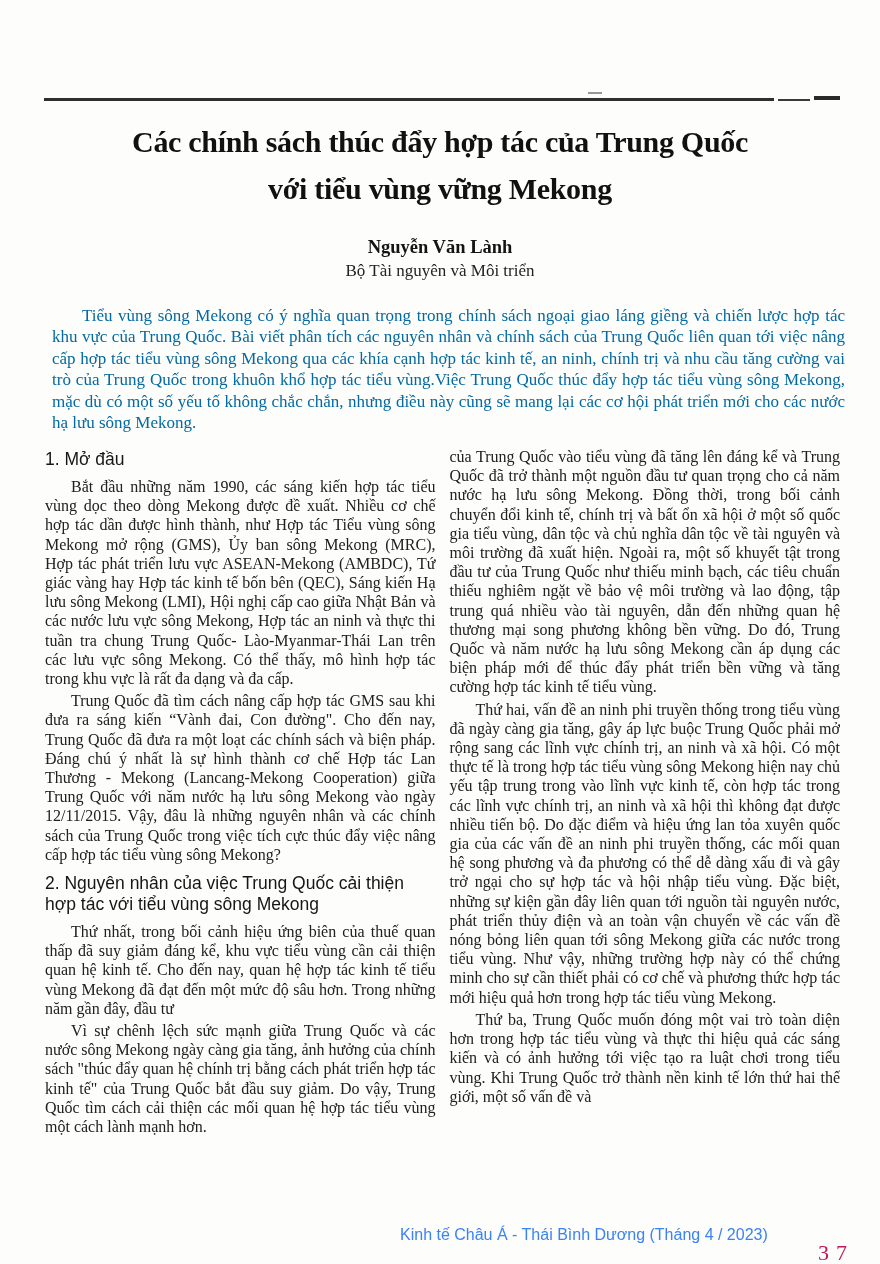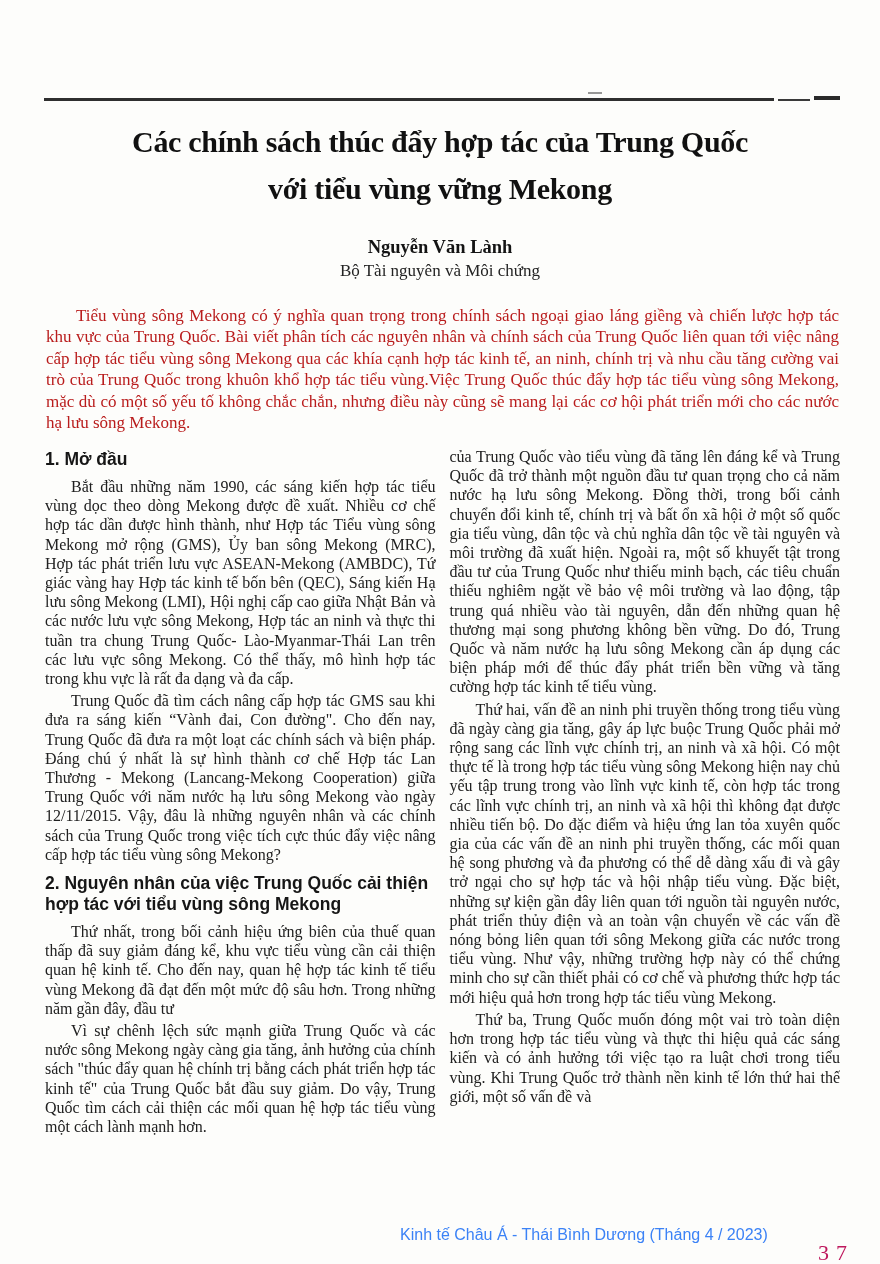--- a/index.html
+++ b/index.html
@@ -20,34 +20,34 @@
   }
   .author{
     position:absolute;top:237px;left:0;width:100%;
     text-align:center;font-weight:700;font-size:18.5px;color:#141414;
   }
   .affiliation{
     position:absolute;top:261px;left:0;width:100%;
     text-align:center;font-size:17px;color:#232323;
   }
   .abstract{
-    position:absolute;top:305px;left:46px;width:793px;margin:0;
+    position:absolute;top:305px;left:52px;width:793px;margin:0;
     text-align:justify;text-indent:30px;
-    font-size:17px;line-height:21.4px;color:#b91c1c;
+    font-size:17px;line-height:21.4px;color:#0369a1;
   }
   .columns{
     position:absolute;top:447px;left:45px;width:795px;height:768px;
     display:flex;gap:14px;overflow:hidden;
   }
   .col{flex:1;text-align:justify;font-size:16px;line-height:19.2px;color:#202020;}
   .col p{margin:0 0 3px 0;text-indent:26px;}
   .col p.no-indent{text-indent:0;}
   .sec-heading{
     font-family:"Liberation Sans", sans-serif;
-    font-size:17.5px;line-height:21px;font-weight:700;
+    font-size:17.5px;line-height:21px;font-weight:400;
     margin:2px 0 7px 0;text-align:left;color:#161616;
   }
   .sec-heading.second{margin-top:9px;}
 
   .footer-journal{
     position:absolute;top:1226px;left:400px;
     font-family:"Liberation Sans", sans-serif;
     font-size:16px;color:#3b82f6;
   }
   .footer-pagenum{
@@ -64,21 +64,21 @@
     <span class="rule-main"></span>
     <span class="rule-thin"></span>
     <span class="rule-dash"></span>
     <span class="speck"></span>
   </div>
 
   <h1 class="title"><span>Các chính sách thúc đẩy hợp tác của Trung Quốc</span><br><span>với tiểu vùng vững Mekong</span></h1>
 
   <div class="author">Nguyễn Văn Lành</div>
 
-  <div class="affiliation">Bộ Tài nguyên và Môi chứng</div>
+  <div class="affiliation">Bộ Tài nguyên và Môi triển</div>
 
   <p class="abstract">Tiểu vùng sông Mekong có ý nghĩa quan trọng trong chính sách ngoại giao láng giềng và chiến lược hợp tác khu vực của Trung Quốc. Bài viết phân tích các nguyên nhân và chính sách của Trung Quốc liên quan tới việc nâng cấp hợp tác tiểu vùng sông Mekong qua các khía cạnh hợp tác kinh tế, an ninh, chính trị và nhu cầu tăng cường vai trò của Trung Quốc trong khuôn khổ hợp tác tiểu vùng.Việc Trung Quốc thúc đẩy hợp tác tiểu vùng sông Mekong, mặc dù có một số yếu tố không chắc chắn, nhưng điều này cũng sẽ mang lại các cơ hội phát triển mới cho các nước hạ lưu sông Mekong.</p>
 
   <div class="columns">
 
     <div class="col">
       <h2 class="sec-heading">1. Mở đầu</h2>
       <p>Bắt đầu những năm 1990, các sáng kiến hợp tác tiểu vùng dọc theo dòng Mekong được đề xuất. Nhiều cơ chế hợp tác dần được hình thành, như Hợp tác Tiểu vùng sông Mekong mở rộng (GMS), Ủy ban sông Mekong (MRC), Hợp tác phát triển lưu vực ASEAN-Mekong (AMBDC), Tứ giác vàng hay Hợp tác kinh tế bốn bên (QEC), Sáng kiến Hạ lưu sông Mekong (LMI), Hội nghị cấp cao giữa Nhật Bản và các nước lưu vực sông Mekong, Hợp tác an ninh và thực thi tuần tra chung Trung Quốc- Lào-Myanmar-Thái Lan trên các lưu vực sông Mekong. Có thể thấy, mô hình hợp tác trong khu vực là rất đa dạng và đa cấp.</p>
       <p>Trung Quốc đã tìm cách nâng cấp hợp tác GMS sau khi đưa ra sáng kiến “Vành đai, Con đường". Cho đến nay, Trung Quốc đã đưa ra một loạt các chính sách và biện pháp. Đáng chú ý nhất là sự hình thành cơ chế Hợp tác Lan Thương - Mekong (Lancang-Mekong Cooperation) giữa Trung Quốc với năm nước hạ lưu sông Mekong vào ngày 12/11/2015. Vậy, đâu là những nguyên nhân và các chính sách của Trung Quốc trong việc tích cực thúc đẩy việc nâng cấp hợp tác tiểu vùng sông Mekong?</p>
       <h2 class="sec-heading second">2. Nguyên nhân của việc Trung Quốc cải thiện hợp tác với tiểu vùng sông Mekong</h2>

